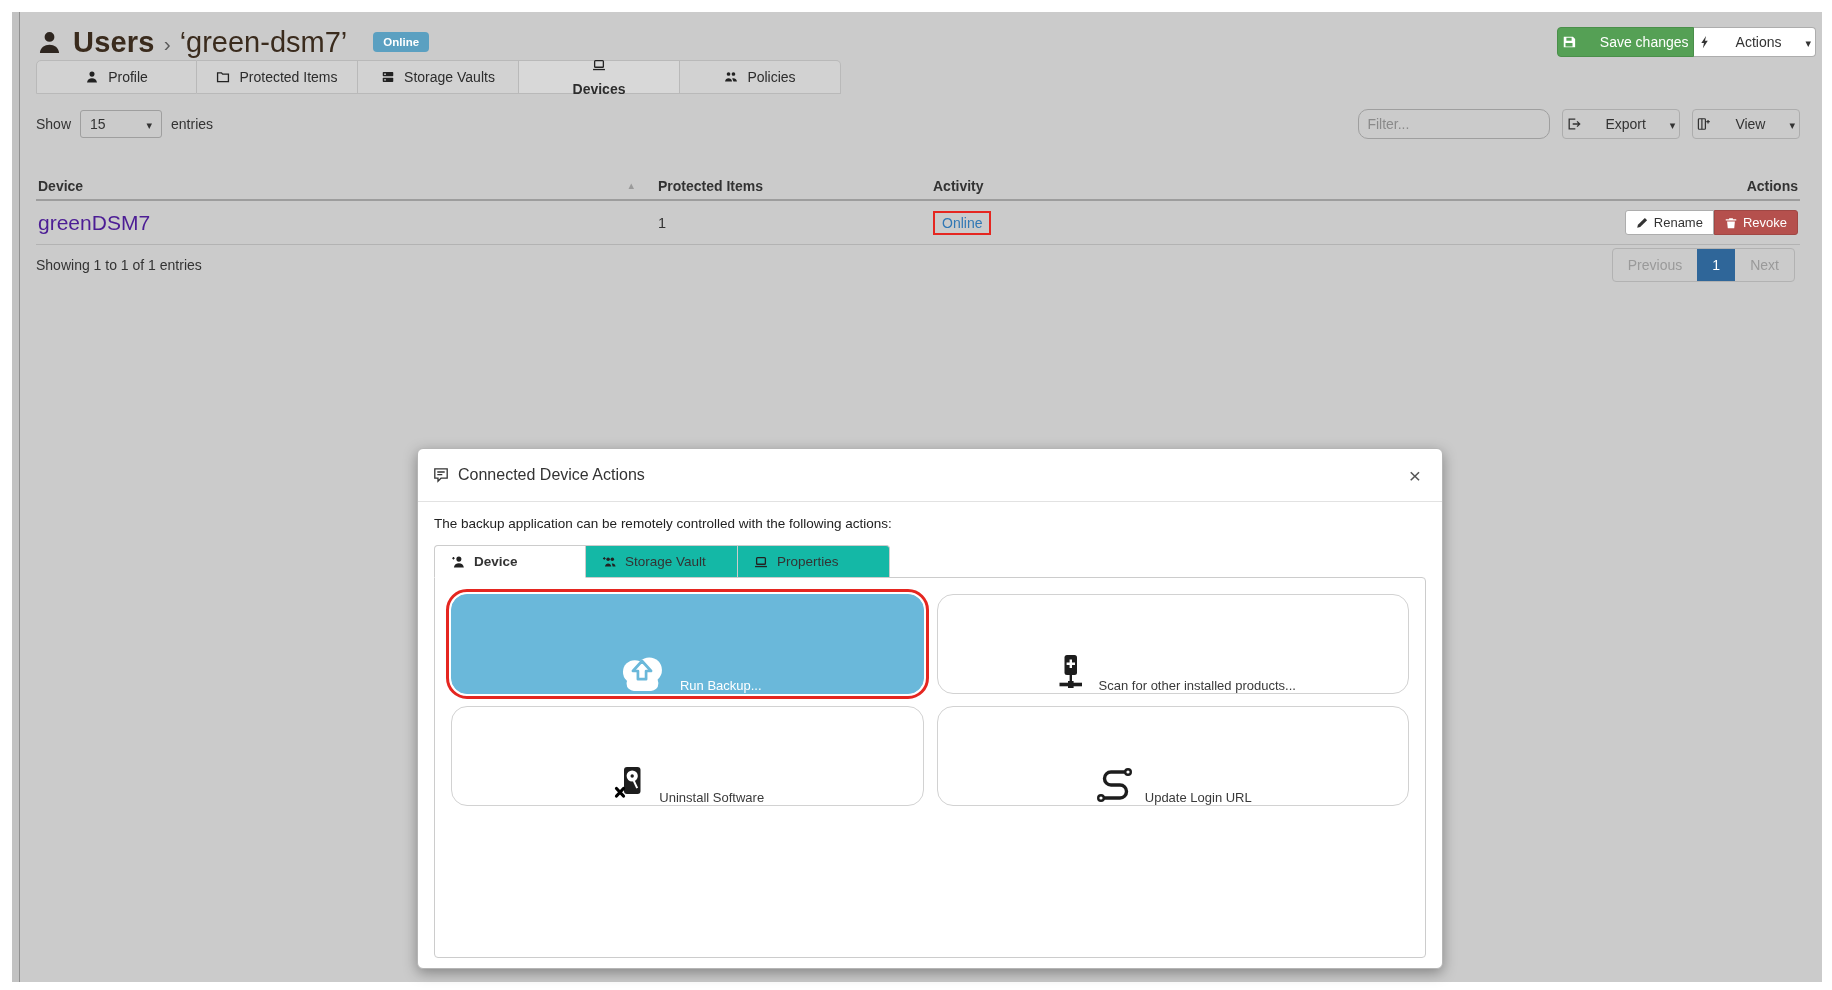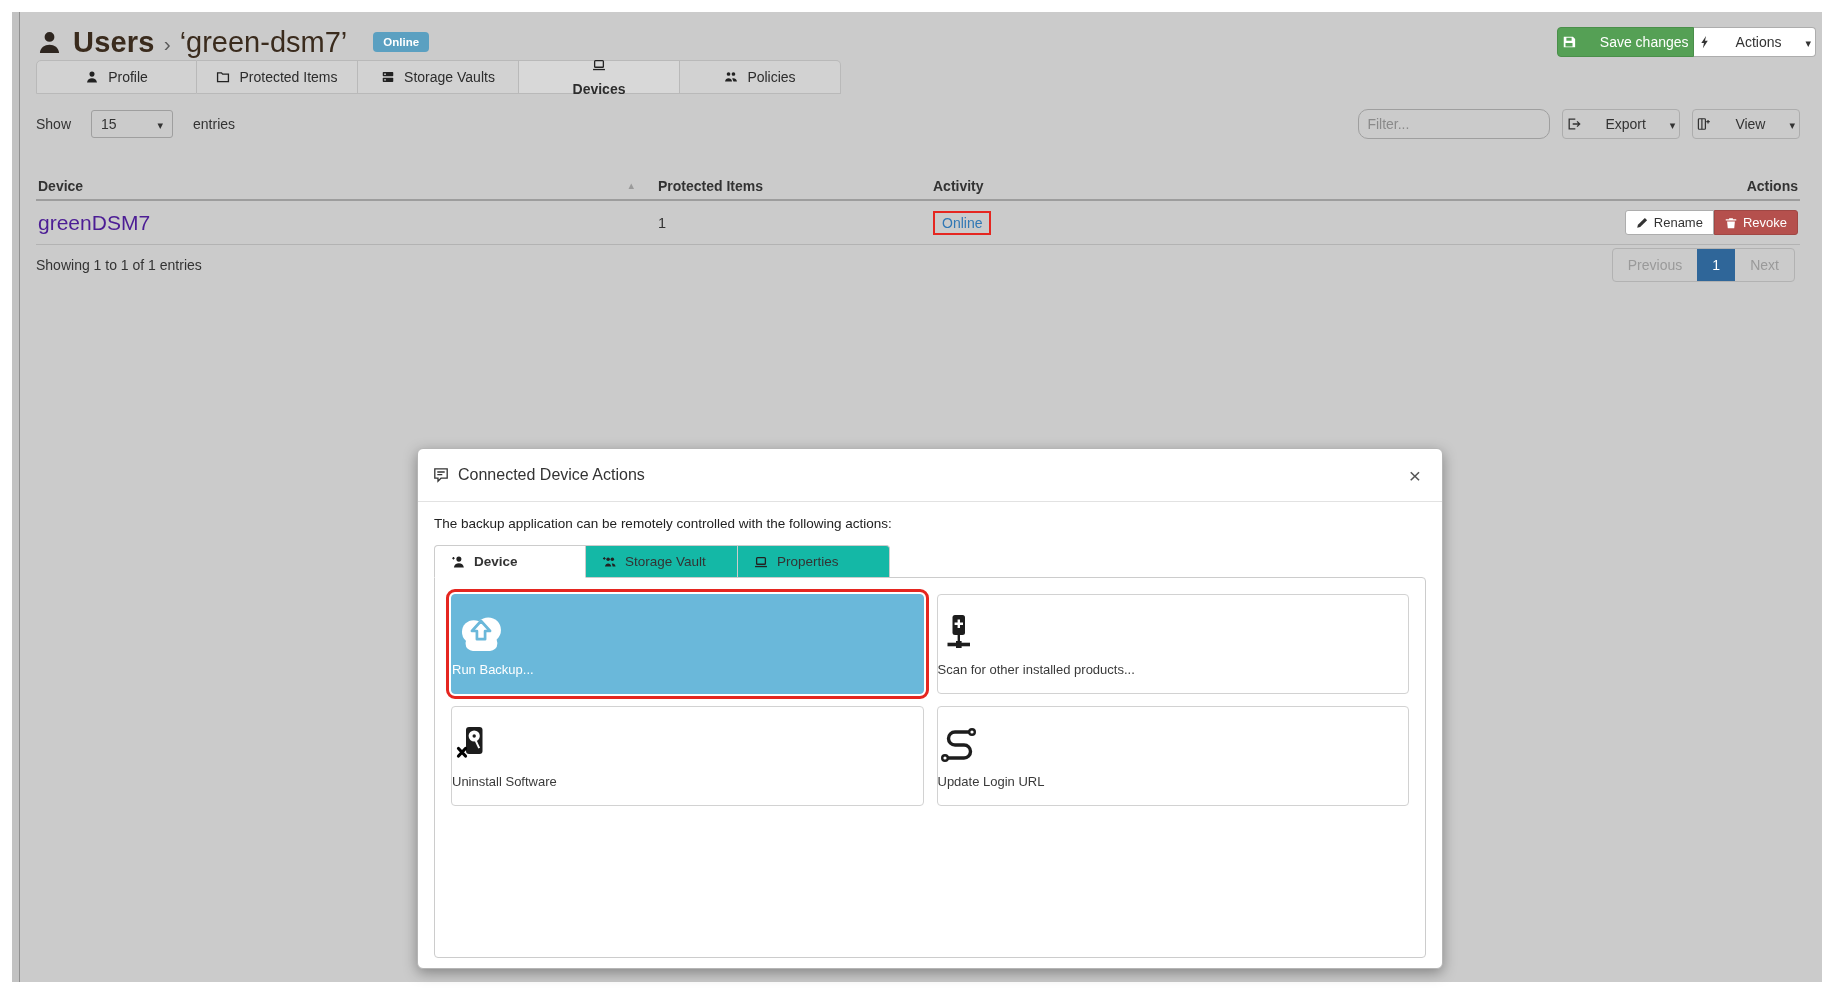--- a/index.html
+++ b/index.html
@@ -34,21 +34,21 @@
     background:#d2d2d2; border:1px solid #b9b9b9; border-left:none; font-size:14px; color:#2c2c2c;
     cursor:pointer;justify-content:center; }
   .main-tab:first-child { border-left:1px solid #b9b9b9; border-top-left-radius:5px; }
   .main-tab:last-child { border-top-right-radius:5px; }
   .main-tab.active { font-weight:bold; background:#d8d8d8;flex-direction:column; }
   .main-tab .icon-13 { color:#222; }
 
   
   .controls { position:absolute; top:96px; left:24px; right:22px; height:32px;
     display:flex; align-items:center; font-size:14px; color:#333; }
-  .page-size { width:82px; height:28px; margin:0 20px; border:1px solid #9f9f9f; border-radius:3px;
+  .page-size { width:82px; height:28px; margin:0 9px; border:1px solid #9f9f9f; border-radius:3px;
     display:flex; align-items:center; justify-content:space-between; padding:0 9px; cursor:pointer;
     background:transparent; }
   .filter-input { width:192px; height:30px; border:1px solid #9f9f9f; border-radius:10px;
     background:transparent; padding:0 8px; font-size:14px; color:#333; font-family:inherit; }
   .filter-input::placeholder { color:#8a8a8a; }
   .ctl-btn { height:30px; border-radius:4px; background:transparent; margin-left:12px; }
   .spacer { flex:1; }
 
   
   .grid-row { display:grid; grid-template-columns:620px 275px 1fr 210px; align-items:center;
@@ -91,22 +91,22 @@
   .modal-tab { display:flex; align-items:center; gap:9px; padding:0 16px; height:33px;
     border:1px solid #ccc; border-left:none; background:#14b8a6; font-size:13.5px; color:#333;
     cursor:pointer; width:152px; }
   .modal-tab:first-child { border-left:1px solid #ccc; border-top-left-radius:4px; }
   .modal-tab:last-child { border-top-right-radius:4px; }
   .modal-tab.active { background:#fff; border-bottom-color:#fff; font-weight:bold; }
   .modal-tab .icon-13 { color:#222; }
   .tab-panel { border:1px solid #ccc; border-radius:0 4px 4px 4px; margin-top:-1px; padding:16px;
     height:381px; }
   .tile-grid { display:grid; grid-template-columns:1fr 1fr; gap:12px 13px; }
-  .tile { height:100px; border:1px solid #d2d2d2; border-radius:4px; background:#fff; cursor:pointer;
-    display:flex; flex-direction:column; align-items:flex-start; justify-content:center; gap:9px; }
+  .tile { height:100px; border:1px solid #d2d2d2; border-radius:16px; background:#fff; cursor:pointer;
+    display:flex; flex-direction:row; align-items:flex-end; justify-content:center; gap:9px; }
   .tile-label { font-size:13px; color:#3a3a3a; }
   .tile.primary { background:#6ab8da; border-color:#6ab8da; }
   .tile.primary .tile-label { color:#fff; }
   .tile.highlight { outline:3px solid #e52620; outline-offset:2px; }
   .tile-icon { height:42px; display:flex; align-items:flex-end; }
 </style>
 </head>
 <body>
 
 <div class="canvas">

